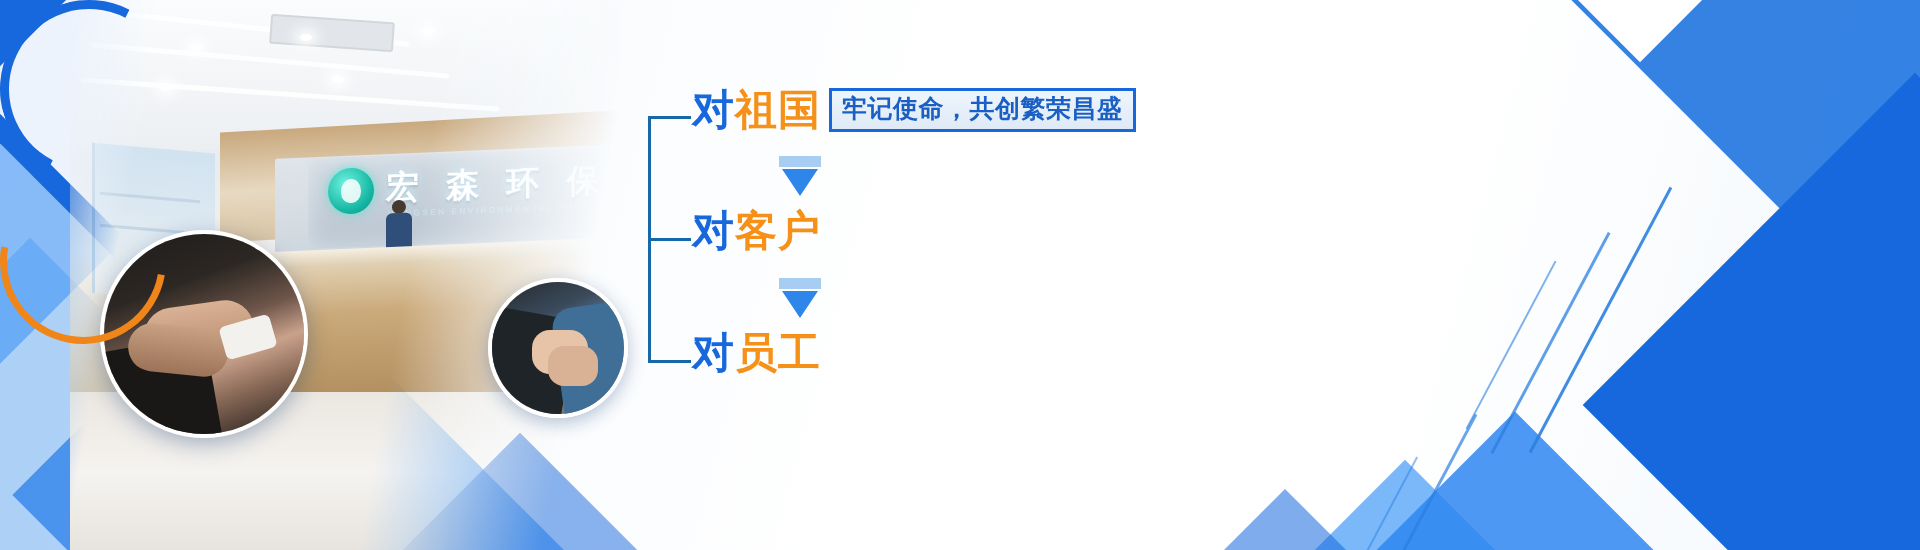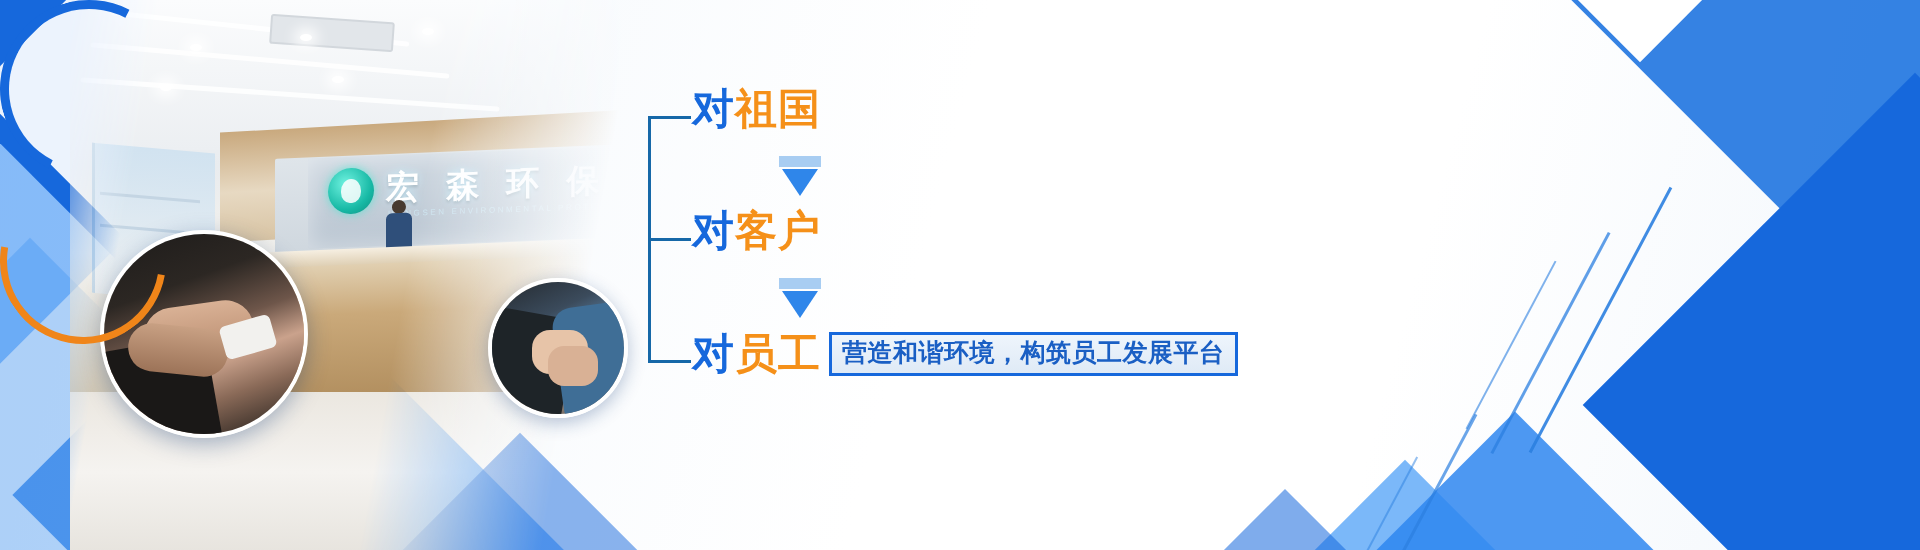--- a/index.html
+++ b/index.html
@@ -236,37 +236,37 @@
 
     <div id="bracket">
       <div class="bk-arm bk-top"></div>
       <div class="bk-arm bk-mid"></div>
       <div class="bk-arm bk-bot"></div>
     </div>
 
     <div class="row" id="row1">
       <span class="heading h-blue">对</span>
       <span class="heading h-orange">祖国</span>
+      <span class="descbox">牢记使命，共创繁荣昌盛</span>
     </div>
 
     <div class="arrow" id="arrow1">
       <div class="top"></div>
       <div class="bot"></div>
     </div>
 
     <div class="row" id="row2">
       <span class="heading h-blue">对</span>
       <span class="heading h-orange">客户</span>
     </div>
 
     <div class="arrow" id="arrow2">
       <div class="top"></div>
       <div class="bot"></div>
     </div>
 
     <div class="row" id="row3">
       <span class="heading h-blue">对</span>
       <span class="heading h-orange">员工</span>
-      <span class="descbox">营造和谐环境，构筑员工发展平台</span>
     </div>
 
   </div>
 </div>
 
 </body></html>

